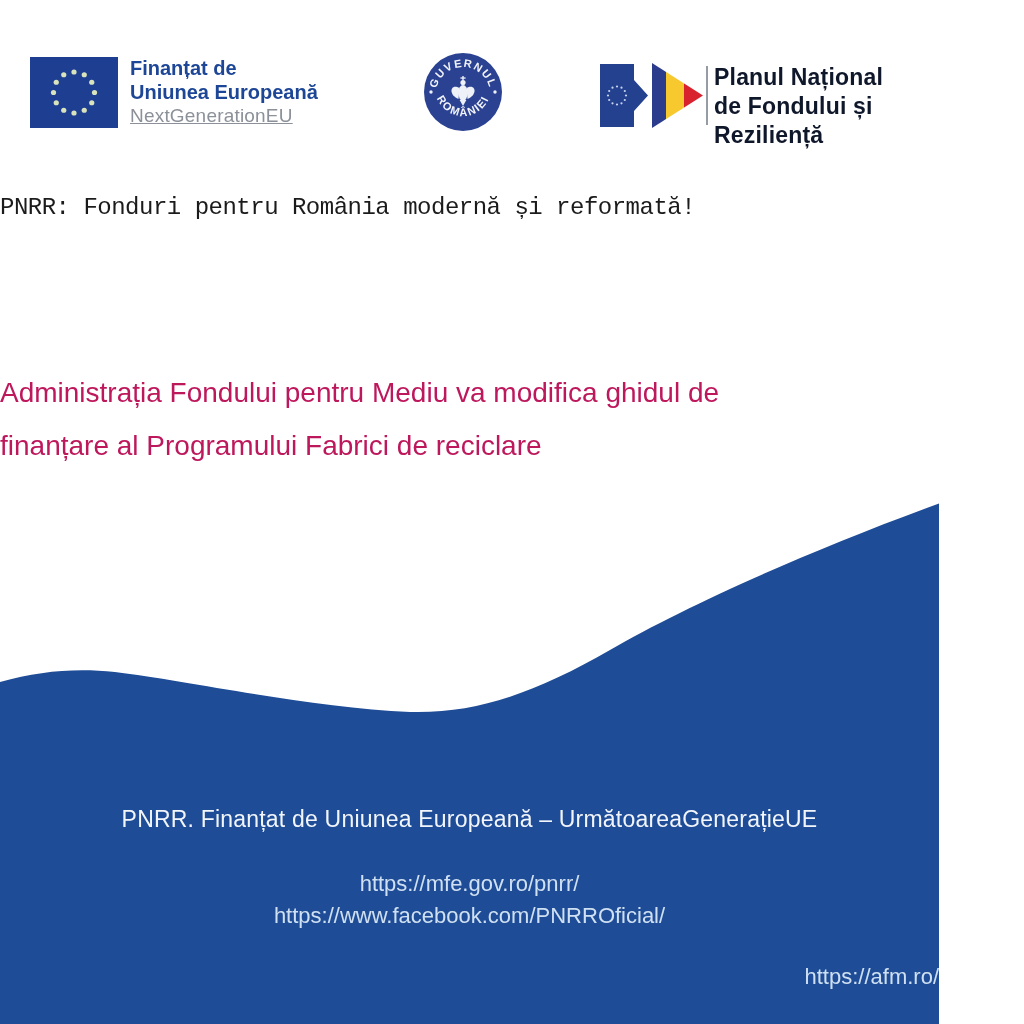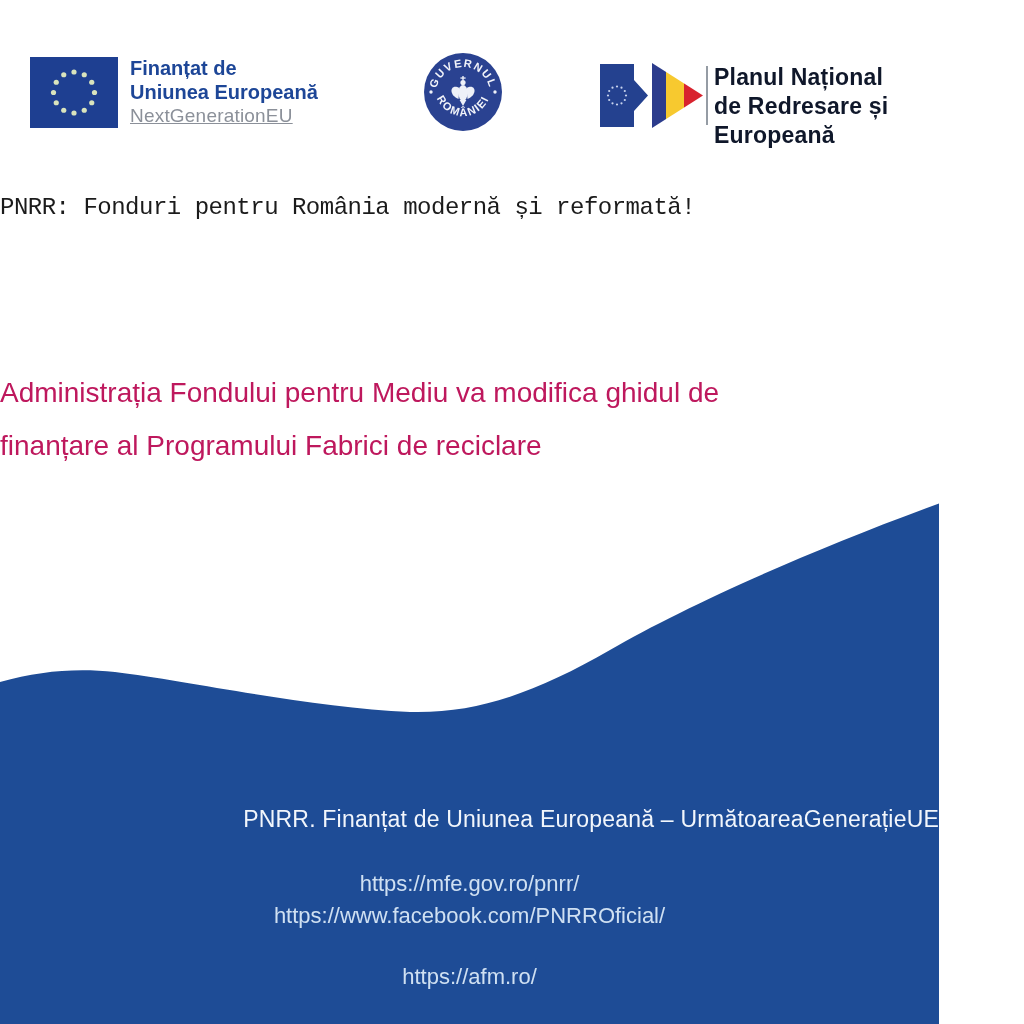--- a/index.html
+++ b/index.html
@@ -27,23 +27,23 @@
     left:0; right:0; top:194px; text-align:left;
     font-size:24px; letter-spacing:-0.5px; color:#1b1b1b;font-family:Liberation Mono, monospace;
   }
   .body-text {
     left:0; right:0; top:366px; text-align:left;
     font-size:28px; line-height:53px; color:#be185d;
   }
 
   
   .wave { left:0; top:460px; width:1024px; height:564px; display:block; }
-  .credit  { left:0; right:0; top:806px; text-align:right; font-size:23px; color:#f2f6fc; letter-spacing:0.2px; }
+  .credit  { left:0; right:0; top:806px; text-align:center; font-size:23px; color:#f2f6fc; letter-spacing:0.2px; }
   .links   { left:0; right:0; top:868px; text-align:center; font-size:22px; line-height:32px; color:#cfe0f2; }
-  .link-afm{ left:0; right:0; top:964px; text-align:center; font-size:22px; color:#cfe0f2; }
+  .link-afm{ left:0; right:0; top:964px; text-align:right; font-size:22px; color:#cfe0f2; }
   .links div, .link-afm { cursor:default; }
 </style>
 </head>
 <body>
 
 <div class="canvas">
 
   <svg class="abs eu-flag" width="88" height="71" viewBox="0 0 88 71">
     <rect x="0" y="0" width="88" height="71" fill="#1e3f91"></rect>
     <g fill="#d9e4bd">
@@ -113,21 +113,21 @@
       </clipPath>
     <g clip-path="url(#triClip)">
       <rect x="54" y="0" width="14" height="70" fill="#2c3c8c"></rect>
       <rect x="68" y="0" width="18" height="70" fill="#f7c92f"></rect>
       <rect x="86" y="0" width="19" height="70" fill="#d8232e"></rect>
     </g>
   </svg>
   <div class="abs pnrr-sep"></div>
   <div class="abs pnrr-text">
     <div>Planul Național</div>
-    <div>de Redresare și Europeană</div>
+    <div>de Fondului și Reziliență</div>
   </div>
 
   <div class="abs headline">PNRR: Fonduri pentru România modernă și reformată!</div>
 
   <div class="abs body-text">
     <div>Administrația Fondului pentru Mediu va modifica ghidul de</div>
     <div>finanțare al Programului Fabrici de reciclare</div>
   </div>
 
   <svg class="abs wave" viewBox="0 0 1024 564" preserveAspectRatio="none">

